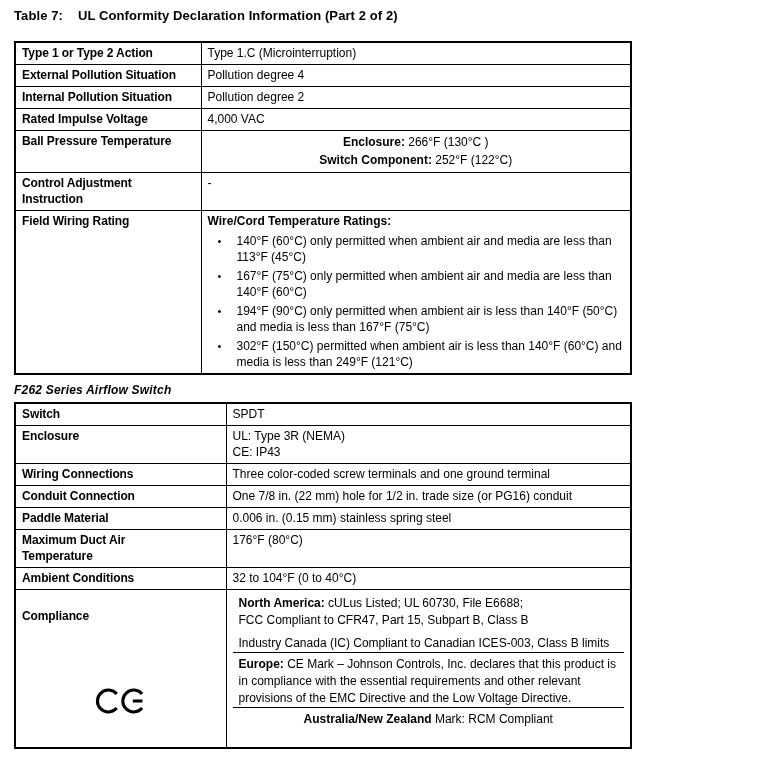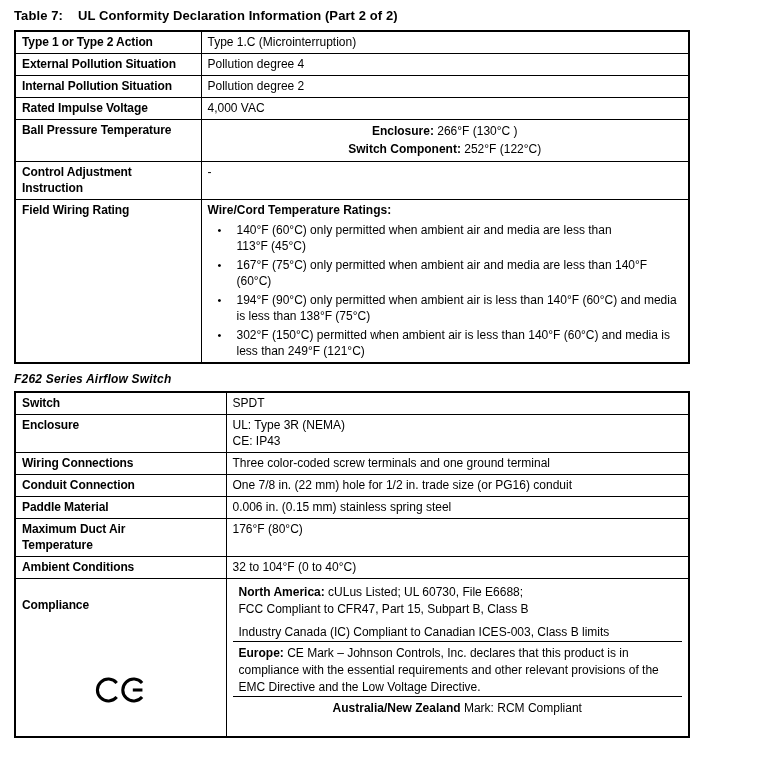--- a/index.html
+++ b/index.html
@@ -4,26 +4,26 @@
 <style>
   * { margin:0; padding:0; box-sizing:border-box; }
   html,body { background:#ffffff; }
   body {
     width:770px; height:757px;
     font-family:"Liberation Sans", sans-serif;
     color:#000; overflow:hidden;
   }
   .page { padding:8px 25px 0 14px; }
 
-  .caption { font-size:13px; font-weight:bold; margin-bottom:7px; letter-spacing:0.1px; }
+  .caption { font-size:13px; font-weight:bold; margin-bottom:18px; letter-spacing:0.1px; }
   .caption .cap-prefix { margin-right:15px; }
 
   table.spec {
     border-collapse:collapse;
-    width:676px;
+    width:618px;
     border:2.5px solid #000;
     table-layout:fixed;
   }
   table.spec td {
     border:1.5px solid #000;
     vertical-align:top;
     font-size:12px;
     line-height:16px;
     padding:2px 6px 3px 6px;
   }
@@ -112,21 +112,21 @@
             <span class="bullet-glyph">•</span>
             <span class="bullet-text prelines">140°F (60°C) only permitted when ambient air and media are less than
 113°F (45°C)</span>
           </div>
           <div class="bullet">
             <span class="bullet-glyph">•</span>
             <span class="bullet-text prelines">167°F (75°C) only permitted when ambient air and media are less than 140°F (60°C)</span>
           </div>
           <div class="bullet">
             <span class="bullet-glyph">•</span>
-            <span class="bullet-text prelines">194°F (90°C) only permitted when ambient air is less than 140°F (60°C) and media is less than 138°F (75°C)</span>
+            <span class="bullet-text prelines">194°F (90°C) only permitted when ambient air is less than 140°F (50°C) and media is less than 167°F (75°C)</span>
           </div>
           <div class="bullet">
             <span class="bullet-glyph">•</span>
             <span class="bullet-text prelines">302°F (150°C) permitted when ambient air is less than 140°F (60°C) and media is less than 249°F (121°C)</span>
           </div>
         </td>
       </tr>
     </tbody>
   </table>
 

